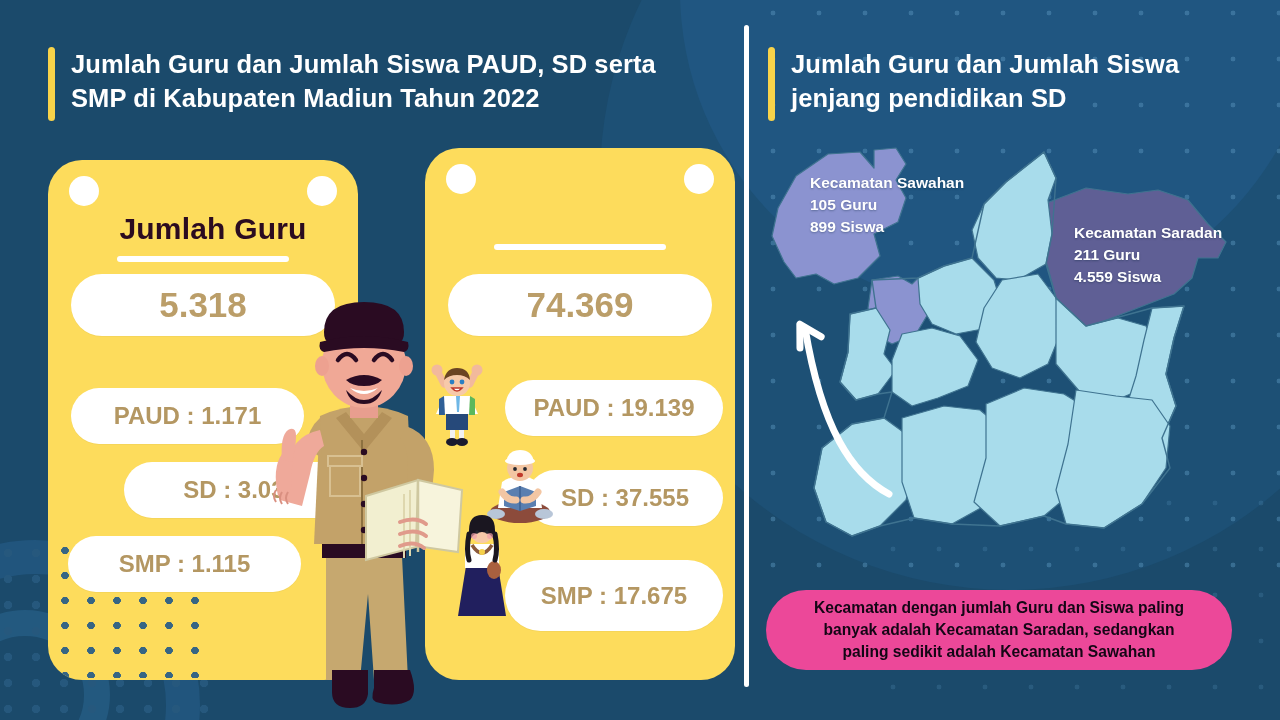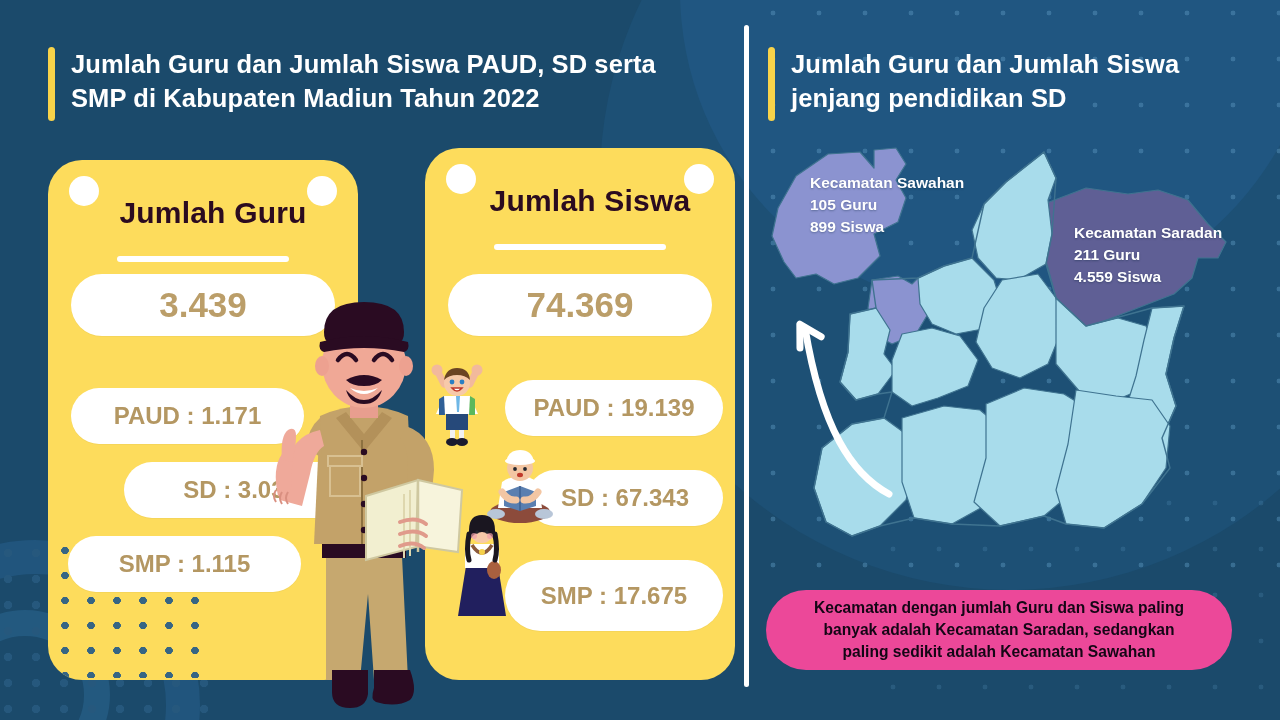--- a/index.html
+++ b/index.html
@@ -70,21 +70,21 @@
     position:absolute; width:30px; height:30px; border-radius:50%; background:#ffffff;
   }
   .punch.l{ left:21px; top:16px; }
   .punch.r{ right:21px; top:16px; }
   .card-dots{
     position:absolute; left:4px; bottom:2px; width:150px; height:140px;
     background-image:radial-gradient(circle at center, #2b5f86 3.6px, transparent 4px);
     background-size:26px 25px; opacity:.95;
   }
   .card-head{
-    position:absolute; left:0; right:0; top:36px; text-align:center;
+    position:absolute; left:0; right:0; top:52px; text-align:center;
     color:#2b0b20; font-size:30px; font-weight:bold; letter-spacing:.2px;padding-left:20px;
   }
   .head-rule{
     position:absolute; left:50%; transform:translateX(-50%); top:96px;
     width:172px; height:6px; background:#ffffff; border-radius:4px;
   }
   .pill{
     position:absolute; background:#ffffff; border-radius:40px;
     display:flex; align-items:center; justify-content:center;
     color:#b79a65; font-weight:bold; box-shadow:0 1px 0 rgba(0,0,0,.03);
@@ -156,34 +156,33 @@
     <div class="title-text">Jumlah Guru dan Jumlah Siswa
 jenjang pendidikan SD</div>
   </div>
 
   <div class="card" id="card-guru">
     <div class="card-dots"></div>
     <div class="punch l"></div>
     <div class="punch r"></div>
     <div class="card-head">Jumlah Guru</div>
     <div class="head-rule"></div>
-    <div class="pill big" id="g-total">3.439</div>
+    <div class="pill big" id="g-total">5.318</div>
     <div class="pill sub" id="g-paud">PAUD : 1.171</div>
     <div class="pill sub" id="g-sd">SD : 3.032</div>
     <div class="pill sub" id="g-smp">SMP : 1.115</div>
   </div>
 
   <div class="card" id="card-siswa">
     <div class="punch l"></div>
     <div class="punch r"></div>
-    <div class="card-head">Jumlah Siswa</div>
     <div class="head-rule"></div>
     <div class="pill big" id="s-total">74.369</div>
     <div class="pill sub" id="s-paud">PAUD : 19.139</div>
-    <div class="pill sub" id="s-sd">SD : 67.343</div>
+    <div class="pill sub" id="s-sd">SD : 37.555</div>
     <div class="pill sub" id="s-smp">SMP : 17.675</div>
   </div>
 
   <svg class="art" id="kid-boy" viewBox="0 0 66 88">
     <path d="M20 26 L14 14 M46 26 L52 14" stroke="#f2b99c" stroke-width="7" stroke-linecap="round"></path>
     <circle cx="13" cy="12" r="5.5" fill="#f2b99c"></circle>
       <circle cx="53" cy="12" r="5.5" fill="#f2b99c"></circle>
     <path d="M20 38 h26 l8 18 h-42z" fill="#ffffff"></path>
     <path d="M20 38 l-5 3 v16 h6z" fill="#2f5f97"></path>
     <path d="M46 38 l5 3 v16 h-6z" fill="#5cb85c"></path>

